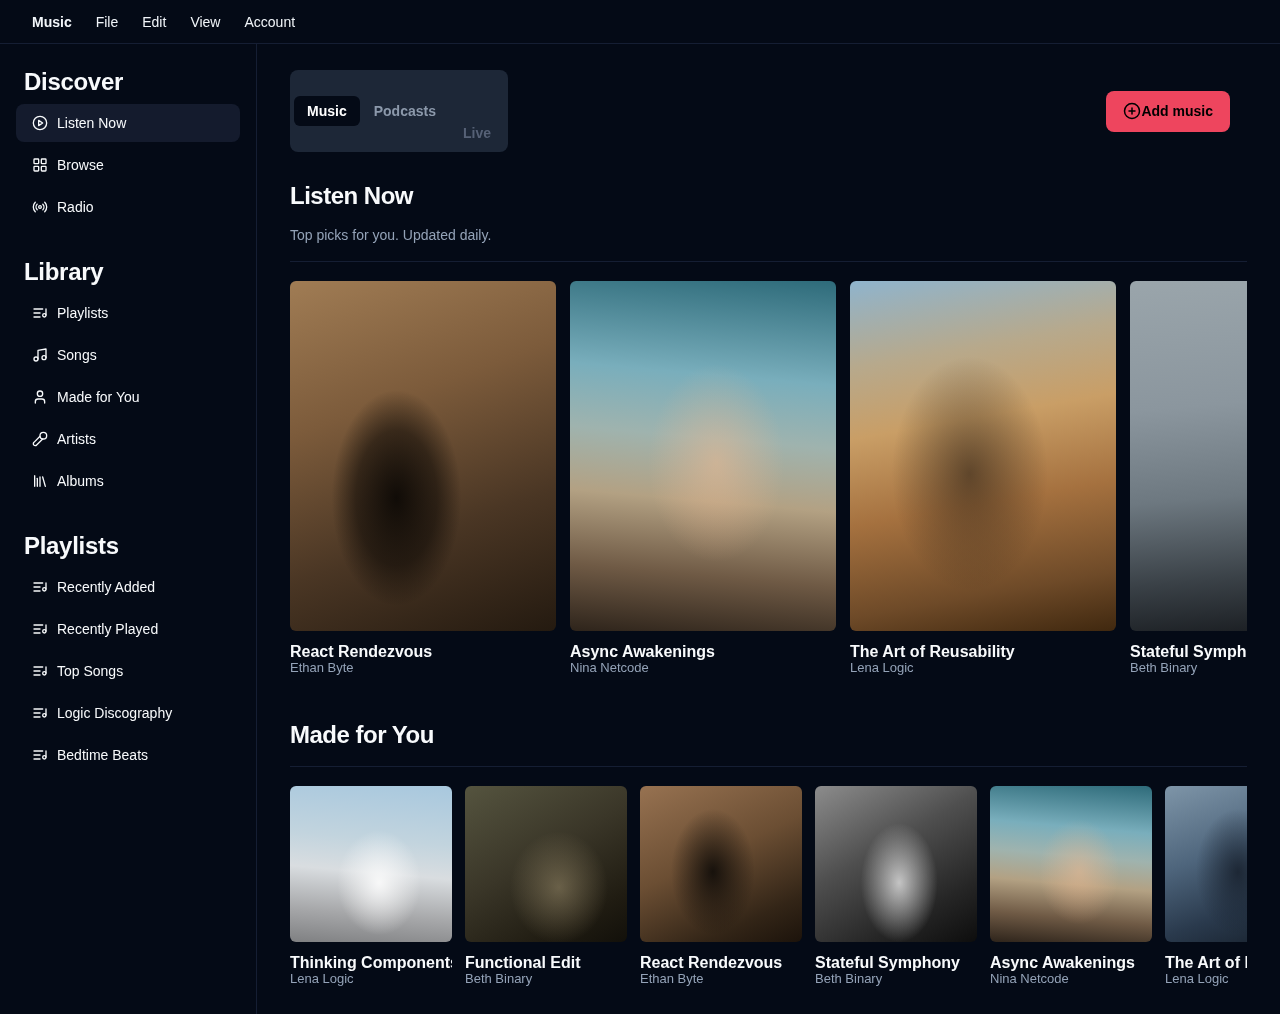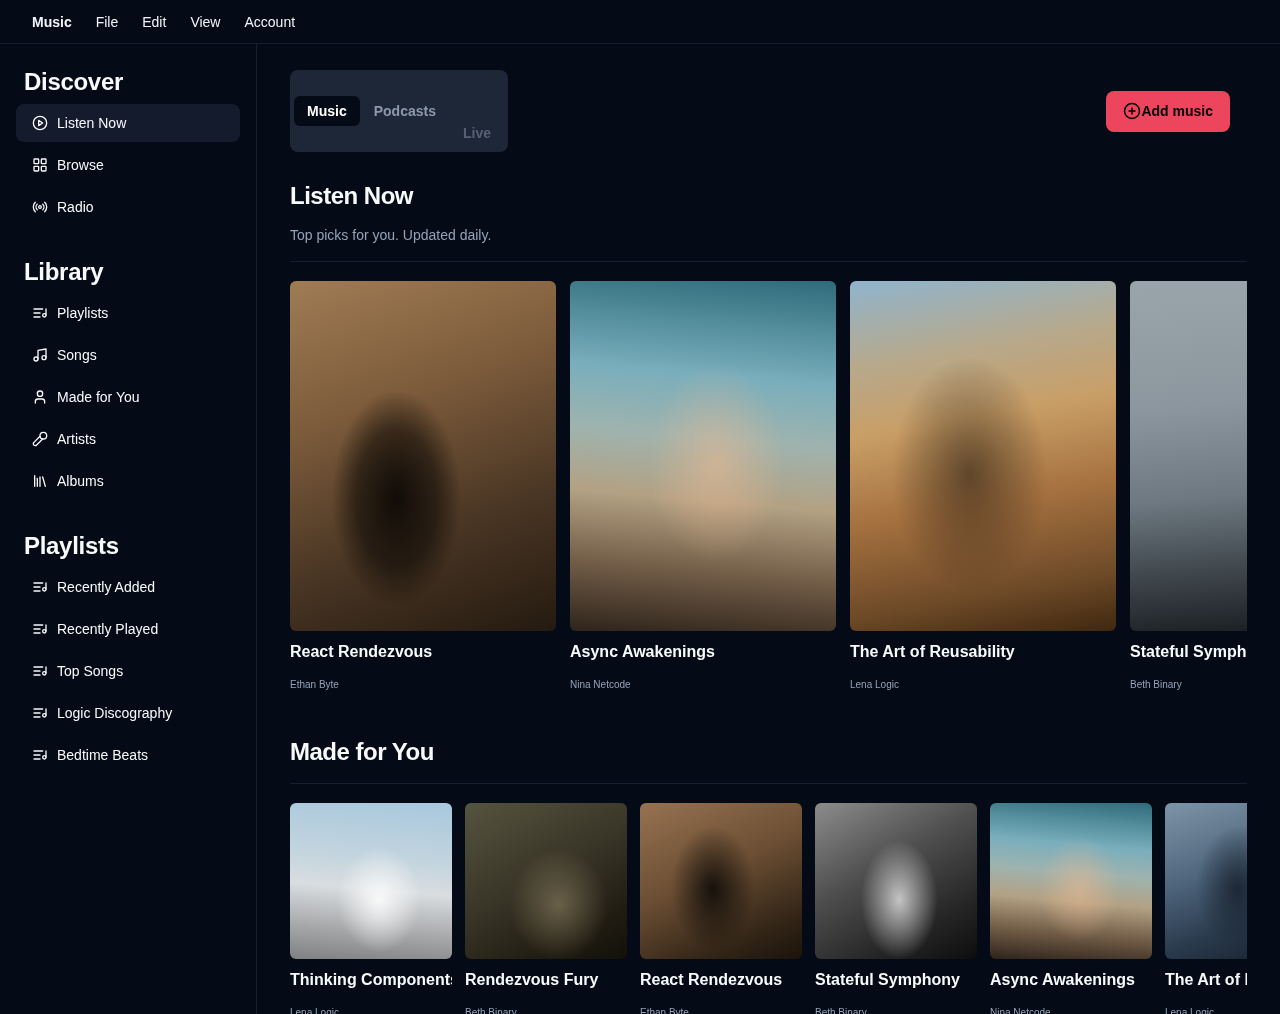--- a/index.html
+++ b/index.html
@@ -89,21 +89,21 @@
   .card-row.large .card { width:266px; }
   .card-row.small .card { width:162px; }
   .art { border-radius:6px; }
   .card-row.large .art { width:266px; height:350px; }
   .card-row.small .art { width:162px; height:156px; }
   .card-title {
     margin-top:13px; font-size:16px; font-weight:600; line-height:16px;
     color:#f8fafc; white-space:nowrap; overflow:hidden;
   }
   .card-artist {
-    margin-top:17px; font-size:10px; line-height:15px; color:#94a3b8;
+    margin-top:0; font-size:13px; line-height:15px; color:#94a3b8;
     white-space:nowrap; overflow:hidden;
   }
   .defs { position:absolute; width:0; height:0; overflow:hidden; }
 </style>
 </head>
 <body>
 
 <svg class="defs" aria-hidden="true">
   <defs>
     <g id="i-play-circle">
@@ -311,21 +311,21 @@
     <h2 class="sec-title">Made for You</h2>
     <div class="separator"></div>
     <div class="card-row small">
             <div class="card">
     <div class="art" style="background: radial-gradient(60px 75px at 55% 62%, rgba(252, 252, 252, 0.9) 0%, rgba(252, 252, 252, 0) 70%), linear-gradient(185deg, rgb(168, 200, 222) 0%, rgb(194, 212, 222) 35%, rgb(217, 221, 224) 55%, rgb(166, 167, 169) 80%, rgb(127, 128, 130) 100%);"></div>
     <div class="card-title">Thinking Components</div>
     <div class="card-artist">Lena Logic</div>
   </div>
             <div class="card">
     <div class="art" style="background: radial-gradient(70px 80px at 58% 65%, rgba(165, 150, 115, 0.5) 0%, rgba(165, 150, 115, 0) 70%), linear-gradient(150deg, rgb(85, 84, 63) 0%, rgb(58, 54, 40) 45%, rgb(32, 28, 18) 80%, rgb(18, 16, 10) 100%);"></div>
-    <div class="card-title">Rendezvous Fury</div>
+    <div class="card-title">Functional Edit</div>
     <div class="card-artist">Beth Binary</div>
   </div>
             <div class="card">
     <div class="art" style="background: radial-gradient(60px 90px at 45% 55%, rgba(10, 8, 6, 0.85) 0%, rgba(10, 8, 6, 0) 70%), linear-gradient(155deg, rgb(151, 114, 81) 0%, rgb(107, 78, 51) 45%, rgb(51, 37, 23) 80%, rgb(28, 19, 11) 100%);"></div>
     <div class="card-title">React Rendezvous</div>
     <div class="card-artist">Ethan Byte</div>
   </div>
             <div class="card">
     <div class="art" style="background: radial-gradient(55px 85px at 52% 62%, rgba(235, 235, 235, 0.78) 0%, rgba(235, 235, 235, 0) 70%), linear-gradient(150deg, rgb(140, 140, 140) 0%, rgb(79, 79, 79) 40%, rgb(38, 38, 38) 75%, rgb(13, 13, 13) 100%);"></div>
     <div class="card-title">Stateful Symphony</div>

